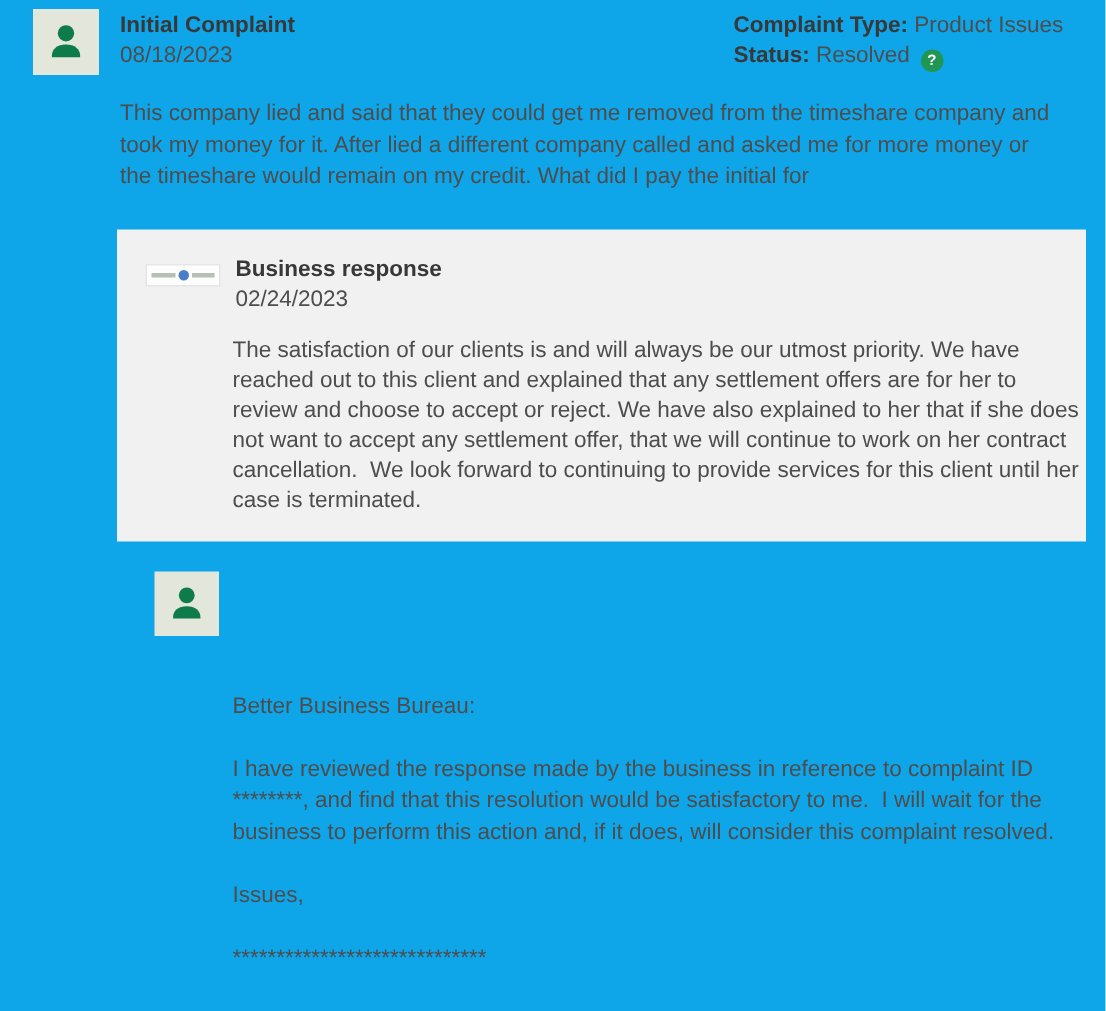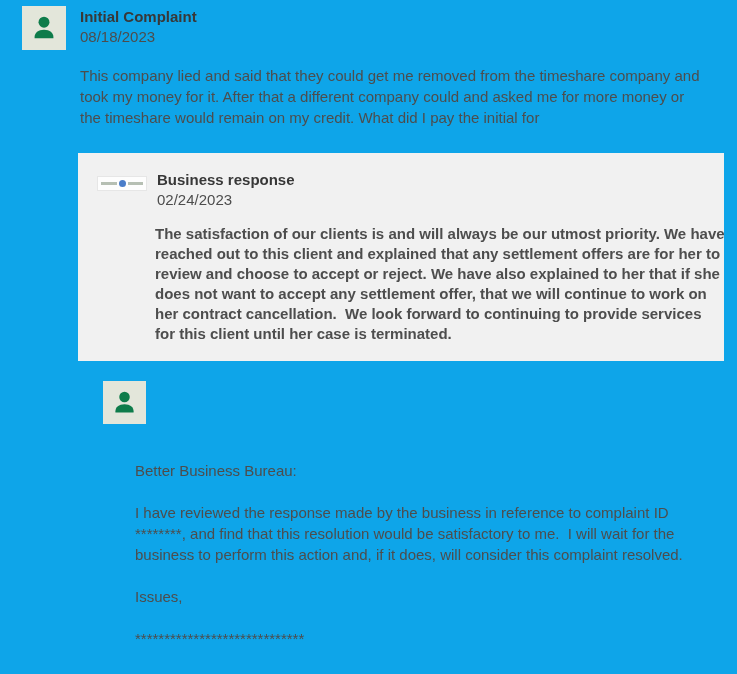--- a/index.html
+++ b/index.html
@@ -45,49 +45,60 @@
   }
   .biz-header { display:flex; align-items:flex-start; }
   .biz-logo {
     width:48px; height:13px; background:#fdfdfd; margin-top:4px; flex-shrink:0;
     display:flex; align-items:center; gap:2px; padding:0 3px;
     box-shadow:0 0 0 1px #e6e6e6;
   }
   .logo-bar { height:3px; flex:1; background:#a9b4a6; opacity:.85; }
   .logo-globe { width:7px; height:7px; border-radius:50%; background:#4a7dc9; flex-shrink:0; }
   .biz-title-block { margin-left:11px; margin-top:-3px; }
-  .biz-body { margin:14px 0 0 57px; width:570px; line-height:20px; white-space:pre-wrap;font-weight:bold; }
+  .biz-body { margin:14px 0 0 57px; width:570px; line-height:20px; white-space:pre-wrap; }
 
   
   .customer-section { margin:20px 0 0 103px; }
   .cust-header { display:flex; align-items:flex-start; }
   .cust-title-block { margin-left:9px; padding-top:1px; }
-  .cust-body { margin:36px 0 0 32px; width:562px; line-height:21px; }
+  .cust-body { margin:36px 0 0 52px; width:562px; line-height:21px; }
   .cust-body p { margin:0 0 21px 0; white-space:pre-wrap; }
   .cust-body p:last-child { margin-bottom:0; }
 </style>
 </head>
 <body>
 
 <div class="page">
 
   <div class="header-row">
     <div class="avatar">
       <svg width="30" height="30" viewBox="0 0 44 44" aria-hidden="true">
         <circle cx="22" cy="13.5" r="8" fill="var(--brand-green, #0E7C4A)"></circle>
         <path d="M22 24.5c-8.6 0-13.8 4.6-13.8 10.8V37h27.6v-1.7c0-6.2-5.2-10.8-13.8-10.8z" fill="var(--brand-green, #0E7C4A)"></path>
       </svg>
     </div>
     <div class="title-block">
       <div class="title">Initial Complaint</div>
       <div class="date">08/18/2023</div>
     </div>
+    <div class="meta-block">
+      <div class="meta-line">
+        <span class="meta-label">Complaint Type:</span>
+        <span>Product Issues</span>
+      </div>
+      <div class="meta-line">
+        <span class="meta-label">Status:</span>
+        <span>Resolved</span>
+        <span class="help-icon">?</span>
+      </div>
+    </div>
   </div>
 
-  <p class="complaint-body">This company lied and said that they could get me removed from the timeshare company and took my money for it. After that a different company could and asked me for more money or the timeshare would remain on my credit. What did I pay the initial for</p>
+  <p class="complaint-body">This company lied and said that they could get me removed from the timeshare company and took my money for it. After lied a different company called and asked me for more money or the timeshare would remain on my credit. What did I pay the initial for</p>
 
   <section class="business-box">
     <div class="biz-header">
       <div class="biz-logo">
         <span class="logo-bar"></span>
         <span class="logo-globe"></span>
         <span class="logo-bar"></span>
       </div>
       <div class="biz-title-block">
         <div class="title">Business response</div>

